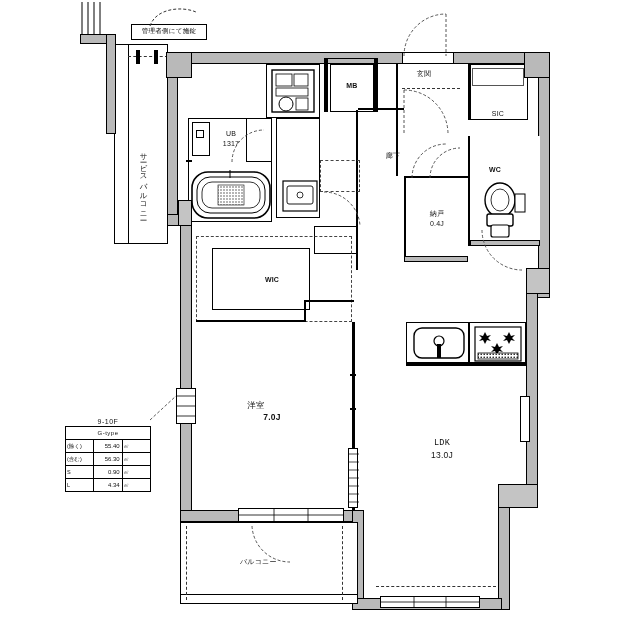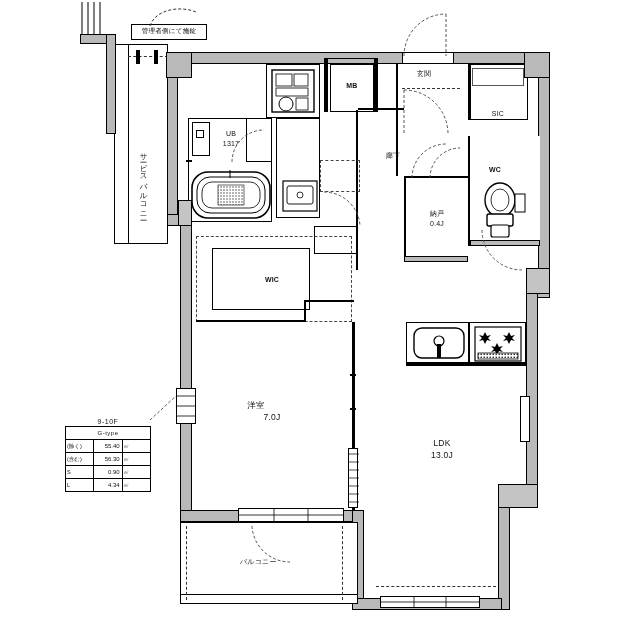--- a/index.html
+++ b/index.html
@@ -189,21 +189,21 @@
   </svg>
 
   <div class="dashBox" style="left:196px;top:236px;width:156px;height:86px;"></div>
   <div class="solidBox" style="left:212px;top:248px;width:98px;height:62px;"></div>
   <div class="lbl b" style="left:248px;top:276px;width:48px;">WIC</div>
   <div class="thin" style="left:196px;top:320px;width:110px;height:2px;"></div>
   <div class="thin" style="left:304px;top:300px;width:2px;height:22px;"></div>
   <div class="thin" style="left:306px;top:300px;width:48px;height:2px;"></div>
 
   <div class="lbl lbl8" style="left:232px;top:400px;width:48px;">洋室</div>
-  <div class="lbl lbl8" style="left:248px;top:412px;width:48px;">7.0J</div>
+  <div class="lbl lbl8" style="left:248px;top:412px;width:48px;font-weight:bold;">7.0J</div>
 
   <div class="thin" style="left:352px;top:322px;width:3px;height:188px;"></div>
   <div class="solidBox" style="left:348px;top:448px;width:10px;height:60px;background:#fff;"></div>
   <svg style="left:348px;top:448px;" width="12" height="62">
     <line x1="1" y1="6" x2="11" y2="6" stroke="#000" stroke-width=".7"></line>
     <line x1="1" y1="14" x2="11" y2="14" stroke="#000" stroke-width=".7"></line>
     <line x1="1" y1="22" x2="11" y2="22" stroke="#000" stroke-width=".7"></line>
     <line x1="1" y1="30" x2="11" y2="30" stroke="#000" stroke-width=".7"></line>
     <line x1="1" y1="38" x2="11" y2="38" stroke="#000" stroke-width=".7"></line>
     <line x1="1" y1="46" x2="11" y2="46" stroke="#000" stroke-width=".7"></line>
@@ -215,21 +215,21 @@
   <div class="white" style="left:176px;top:388px;width:20px;height:36px;border:1.2px solid #000;"></div>
   <svg style="left:176px;top:388px;" width="20" height="36">
     <line x1="0" y1="8" x2="20" y2="8" stroke="#000" stroke-width=".8"></line>
     <line x1="0" y1="18" x2="20" y2="18" stroke="#000" stroke-width=".8"></line>
     <line x1="0" y1="28" x2="20" y2="28" stroke="#000" stroke-width=".8"></line>
   </svg>
   <svg style="left:150px;top:392px;" width="32" height="32">
     <line x1="0" y1="28" x2="26" y2="4" stroke="#333" stroke-width=".8" stroke-dasharray="3,2"></line>
   </svg>
 
-  <div class="lbl lbl8" style="left:410px;top:438px;width:64px;">LDK</div>
+  <div class="lbl lbl8" style="left:410px;top:438px;width:64px;font-family:Liberation Mono, monospace;">LDK</div>
   <div class="lbl lbl8" style="left:410px;top:450px;width:64px;">13.0J</div>
 
   <div class="solidBox" style="left:406px;top:322px;width:120px;height:44px;background:#fff;border-width:1.6px;"></div>
   <svg style="left:412px;top:326px;" width="56" height="36">
     <rect x="2" y="2" width="50" height="30" rx="8" fill="#fff" stroke="#000" stroke-width="1.4"></rect>
     <circle cx="27" cy="15" r="5" fill="#fff" stroke="#000" stroke-width="1.2"></circle>
     <rect x="25" y="18" width="4" height="14" fill="#000"></rect>
   </svg>
   <svg style="left:474px;top:326px;" width="48" height="36">
     <rect x="1" y="1" width="46" height="34" fill="#fff" stroke="#000" stroke-width="1.2"></rect>

